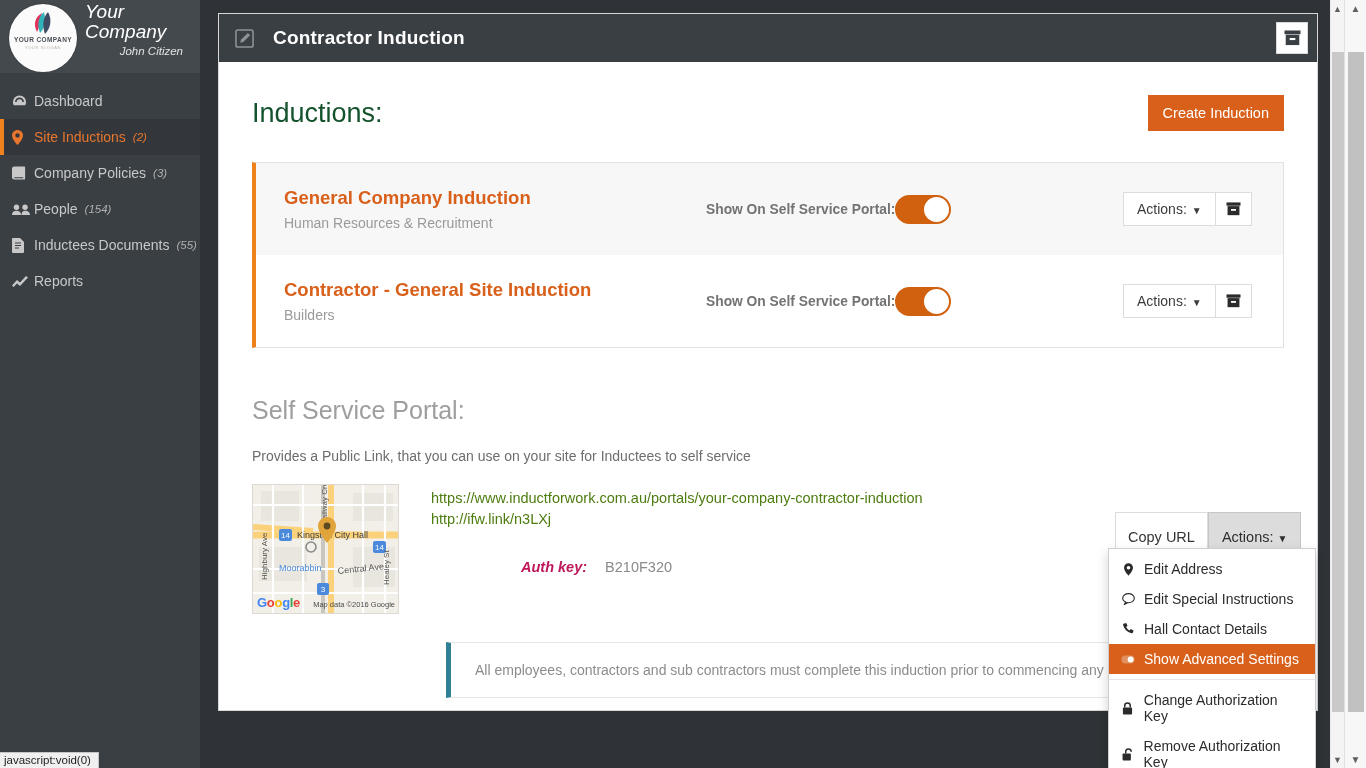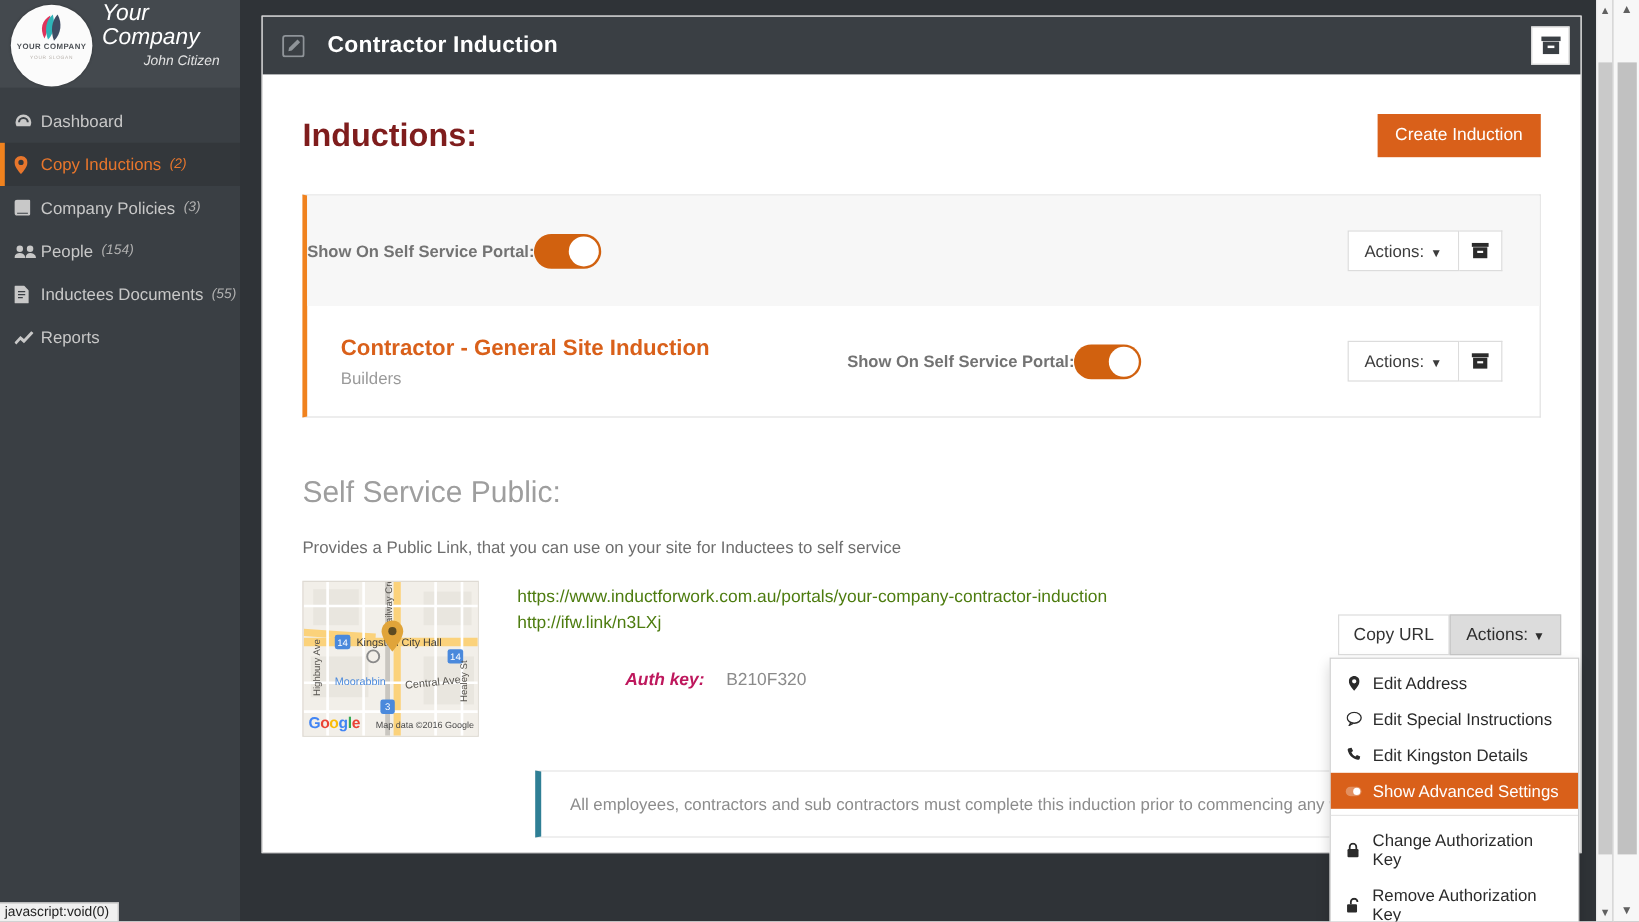--- a/index.html
+++ b/index.html
@@ -120,21 +120,21 @@
     display: flex; align-items: center; justify-content: center;
     cursor: pointer;
   }
 
   .panel-body { padding: 0 16px 12px 16px; }
 
   .inductions-head {
     display: flex; align-items: center; justify-content: space-between;
     padding: 33px 0 0 0; margin: 0 17px;
   }
-  .inductions-title { font-size: 27px; color: #7f1d1d; font-weight: bold; }
+  .inductions-title { font-size: 27px; color: #14532d; font-weight: normal; }
   .btn-primary {
     background: #d9601a; color: #fff; border: none;
     font-size: 14.5px; padding: 10px 15px; cursor: pointer;
     font-family: "Liberation Sans", sans-serif;
   }
 
   .cards {
     margin: 31px 17px 0 17px;
     border: 1px solid #e2e2e2; border-left: 4px solid #f0821e;
     background: #fff;
@@ -204,21 +204,21 @@
     background: #fff;
   }
 
   
   .float-actions {
     position: absolute; left: 915px; top: 512px;
     display: flex; z-index: 20;
   }
   .float-actions .btn-copy {
     background: #fff; border: 1px solid #dcdcdc; color: #333;
-    font-size: 14.5px; padding: 0 12px; cursor: pointer;
+    font-size: 14.5px; padding: 16px 12px; cursor: pointer;
     font-family: "Liberation Sans", sans-serif;
   }
   .float-actions .btn-act {
     background: #dcdcdc; border: 1px solid #c6c6c6; color: #2e2e2e;
     font-size: 14.5px; padding: 8px 13px; cursor: pointer;
     font-family: "Liberation Sans", sans-serif;
   }
   .dropdown {
     position: absolute; left: 908px; top: 548px;
     width: 208px; background: #fff;
@@ -290,21 +290,21 @@
         <span class="nav-label">Dashboard</span>
         <span class="nav-count"></span>
       </div>
 
       <div class="nav-item active">
         <span class="nav-ico">
           <svg width="11" height="15" viewBox="0 0 11 15">
               <path d="M5.5 0C2.5 0 0 2.4 0 5.4 0 9.4 5.5 15 5.5 15S11 9.4 11 5.4C11 2.4 8.5 0 5.5 0zm0 7.6a2.2 2.2 0 1 1 0-4.4 2.2 2.2 0 0 1 0 4.4z" fill="currentColor"></path>
             </svg>
         </span>
-        <span class="nav-label">Copy Inductions</span>
+        <span class="nav-label">Site Inductions</span>
         <span class="nav-count">(2)</span>
       </div>
 
       <div class="nav-item">
         <span class="nav-ico">
           <svg width="15" height="14" viewBox="0 0 16 14">
               <path d="M2 0h11a1 1 0 0 1 1 1v12a1 1 0 0 1-1 1H2.5A2.5 2.5 0 0 1 0 11.5v-9A2.5 2.5 0 0 1 2.5 0zm.5 11.5a1 1 0 0 0 0 1H12v-1z" fill="currentColor"></path>
             </svg>
         </span>
         <span class="nav-label">Company Policies</span>
@@ -373,20 +373,24 @@
       <div class="panel-body">
 
         <div class="inductions-head">
           <div class="inductions-title">Inductions:</div>
           <button class="btn-primary">Create Induction</button>
         </div>
 
         <div class="cards">
 
           <div class="ind-row alt">
+            <div class="ind-name-col">
+              <div class="ind-name">General Company Induction</div>
+              <div class="ind-sub">Human Resources &amp; Recruitment</div>
+            </div>
             <div class="ind-toggle-col">
               <span class="ind-toggle-label">Show On Self Service Portal:</span>
               <span class="switch">
                   <span class="knob"></span>
                 </span>
             </div>
             <div class="ind-actions-col">
               <div class="btn-group">
                 <button class="btn-default"><span>Actions:</span><span class="caret">▼</span></button>
                 <span class="btn-icon">
@@ -421,21 +425,21 @@
                       <rect x="6" y="8.5" width="6" height="2.2" fill="#ffffff"></rect>
                     </svg>
                 </span>
               </div>
             </div>
           </div>
 
         </div>
 
         <div class="ssp">
-          <div class="ssp-title">Self Service Public:</div>
+          <div class="ssp-title">Self Service Portal:</div>
           <div class="ssp-desc">Provides a Public Link, that you can use on your site for Inductees to self service</div>
 
           <div class="ssp-main">
             <div class="map-thumb">
               <svg width="147" height="130" viewBox="0 0 147 130">
                 <rect width="147" height="130" fill="#f2efe9"></rect>
 
                 <rect x="0" y="0" width="147" height="130" fill="#f2efe9"></rect>
                 <rect x="8" y="6" width="38" height="30" fill="#e9e6df"></rect>
                 <rect x="100" y="8" width="40" height="28" fill="#e9e6df"></rect>
@@ -513,21 +517,21 @@
         </span>
         <span>Edit Special Instructions</span>
       </div>
 
       <div class="dd-item">
         <span class="dd-ico">
           <svg width="12" height="12" viewBox="0 0 13 13">
               <path d="M2.6 0.5 4.6 0 6 3 4.5 4.3c.7 1.7 2 3 3.7 3.8L9.5 6.6 12.5 8l-.5 2c-.2.8-1 1.2-1.8 1C5.4 9.9 2.3 6.8 1.2 2.3 1 1.5 1.5.7 2.3.5z" fill="currentColor"></path>
             </svg>
         </span>
-        <span>Edit Kingston Details</span>
+        <span>Hall Contact Details</span>
       </div>
 
       <div class="dd-item sel">
         <span class="dd-ico">
           <svg width="15" height="9" viewBox="0 0 16 10">
               <rect x="0.5" y="0.5" width="15" height="9" rx="4.5" fill="#e39060"></rect>
               <circle cx="11" cy="5" r="3.4" fill="#ffffff"></circle>
             </svg>
         </span>
         <span>Show Advanced Settings</span>

